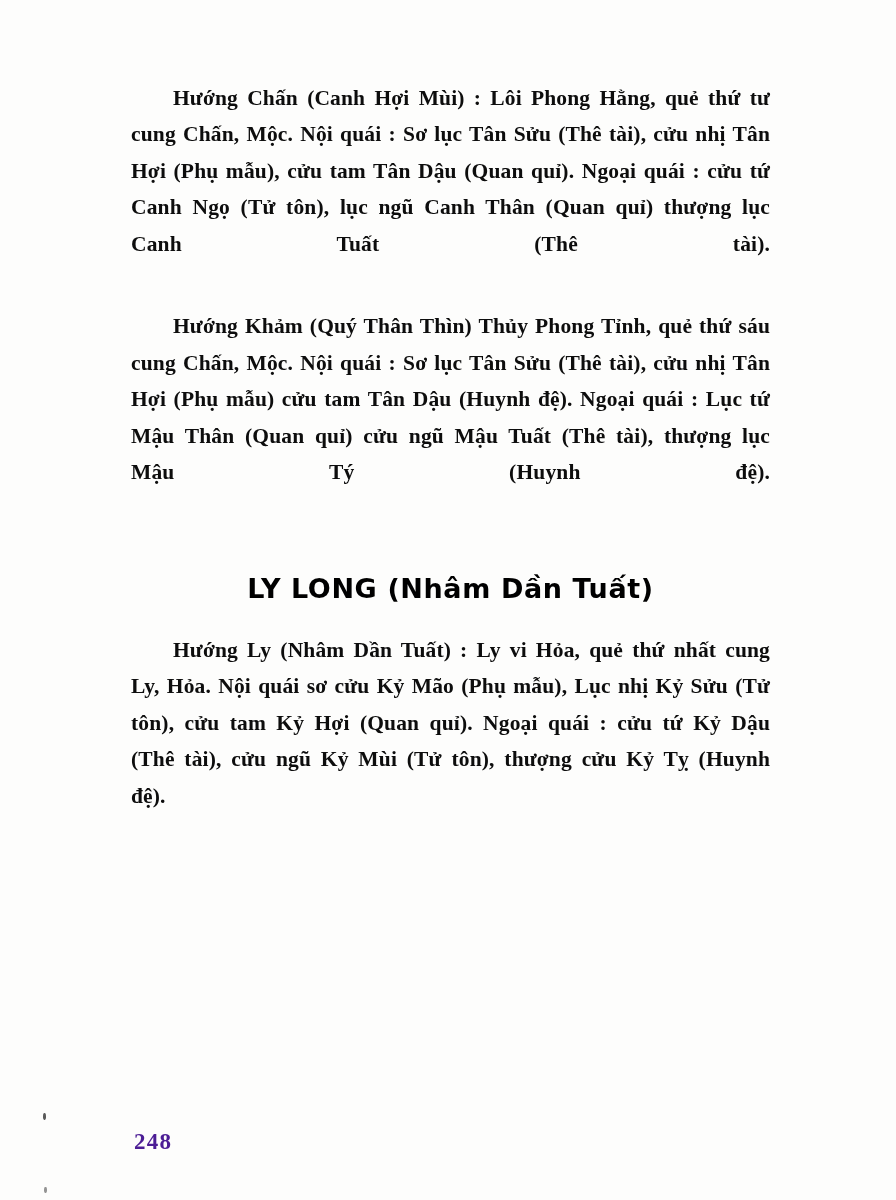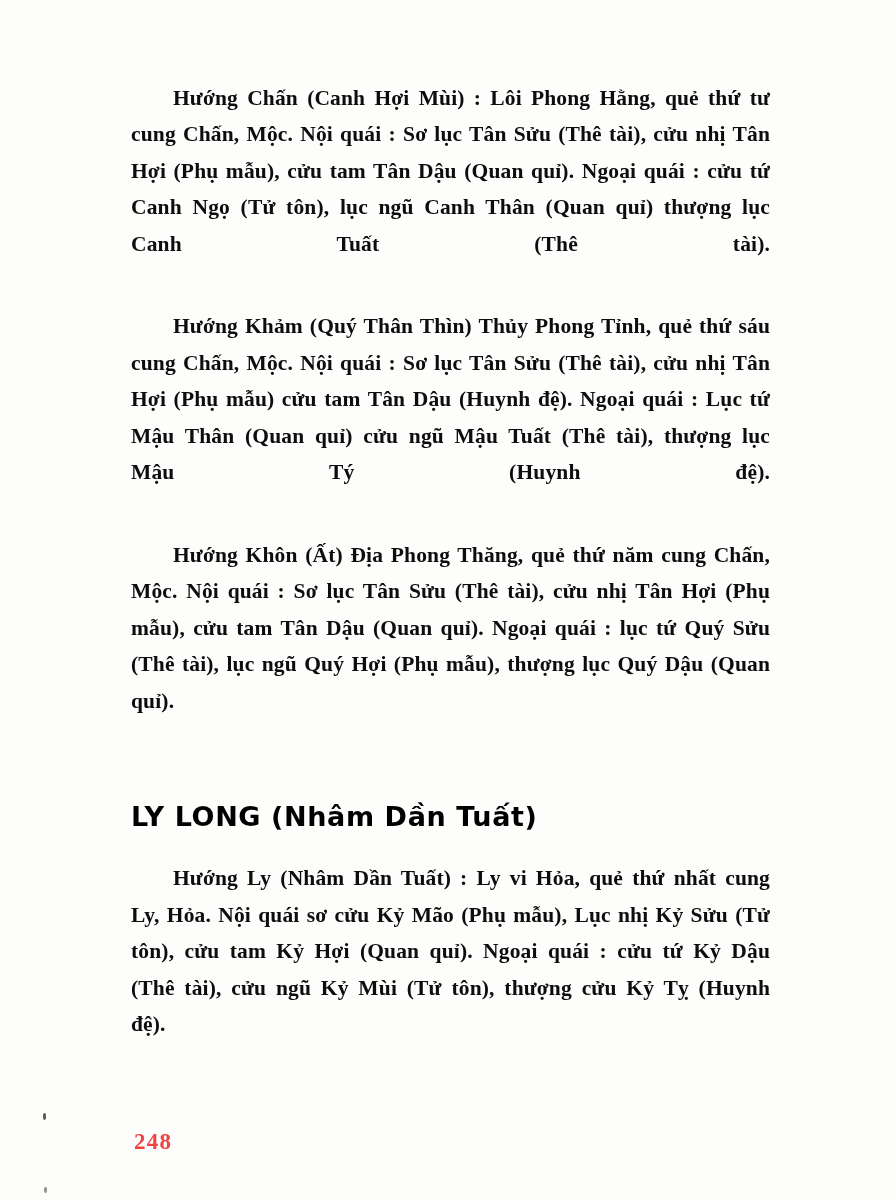--- a/index.html
+++ b/index.html
@@ -58,36 +58,36 @@
 
   
   p.body-par:after {
     content: "";
     display: inline-block;
     width: 100%;
   }
 
   h2.section-heading {
     margin: 46px 0 28px 0;
-    text-align: left;
+    text-align: center;
     font-family: "DejaVu Sans", "Liberation Sans", sans-serif;
     font-size: 27px;
     font-weight: 700;
     letter-spacing: 0.6px;
     color: #000000;
   }
 
   .page-number {
     position: absolute;
     left: 134px;
     top: 1129px;
     font-size: 23px;
     font-weight: 600;
     letter-spacing: 1.2px;
-    color: #ef4444;
+    color: #4c1d95;
   }
 
   .speck {
     position: absolute;
     background: #2b2b2b;
     border-radius: 40%;
     opacity: 0.78;
   }
   .speck-a { left: 43px; top: 1113px; width: 3px; height: 7px; }
   .speck-b { left: 44px; top: 1187px; width: 3px; height: 6px; opacity: 0.5; }
@@ -98,21 +98,20 @@
 <div class="page">
   <div class="paper-tint"></div>
 
   <div class="text-column">
 
     <p class="body-par">Hướng Chấn (Canh Hợi Mùi) : Lôi Phong Hằng, quẻ thứ tư cung Chấn, Mộc. Nội quái : Sơ lục Tân Sửu (Thê tài), cửu nhị Tân Hợi (Phụ mẫu), cửu tam Tân Dậu (Quan quỉ). Ngoại quái : cửu tứ Canh Ngọ (Tử tôn), lục ngũ Canh Thân (Quan quỉ) thượng lục Canh Tuất (Thê tài).</p>
 
     <p class="body-par">Hướng Khảm (Quý Thân Thìn) Thủy Phong Tỉnh, quẻ thứ sáu cung Chấn, Mộc. Nội quái : Sơ lục Tân Sửu (Thê tài), cửu nhị Tân Hợi (Phụ mẫu) cửu tam Tân Dậu (Huynh đệ). Ngoại quái : Lục tứ Mậu Thân (Quan quỉ) cửu ngũ Mậu Tuất (Thê tài), thượng lục Mậu Tý (Huynh đệ).</p>
 
 
-    <p class="body-par tight-after">Hướng Khôn (Ất) Địa Phong Thăng, quẻ thứ năm cung Chấn, Mộc. Nội quái : Sơ lục Tân Sửu (Thê tài), cửu nhị Tân Hợi (Phụ mẫu), cửu tam Tân Dậu (Quan quỉ). Ngoại quái : lục tứ Quý Sửu (Thê tài), lục ngũ Quý Hợi (Phụ mẫu), thượng lục Quý Dậu (Quan quỉ).</p>
 
     <h2 class="section-heading">LY LONG (Nhâm Dần Tuất)</h2>
 
     <p class="body-par">Hướng Ly (Nhâm Dần Tuất) : Ly vi Hỏa, quẻ thứ nhất cung Ly, Hỏa. Nội quái sơ cửu Kỷ Mão (Phụ mẫu), Lục nhị Kỷ Sửu (Tử tôn), cửu tam Kỷ Hợi (Quan quỉ). Ngoại quái : cửu tứ Kỷ Dậu (Thê tài), cửu ngũ Kỷ Mùi (Tử tôn), thượng cửu Kỷ Tỵ (Huynh đệ).</p>
 
   </div>
 
   <div class="page-number">248</div>
 
   <div class="speck speck-a"></div>

